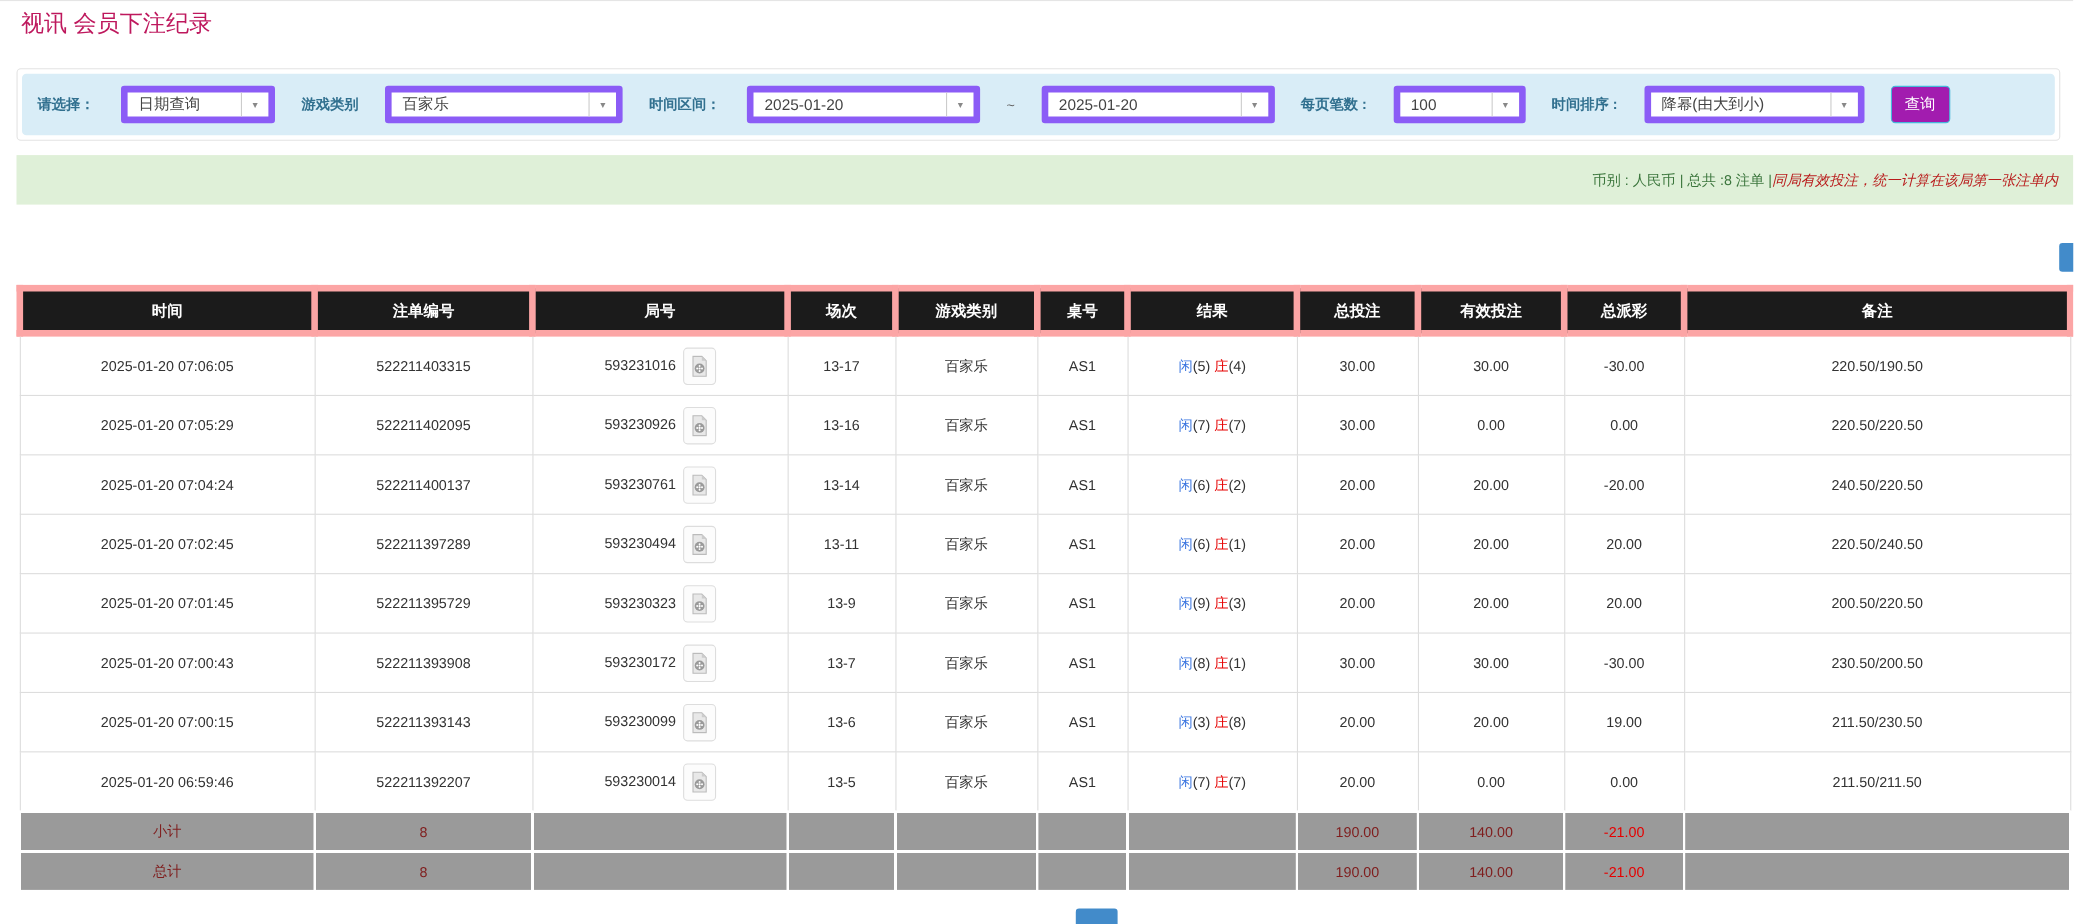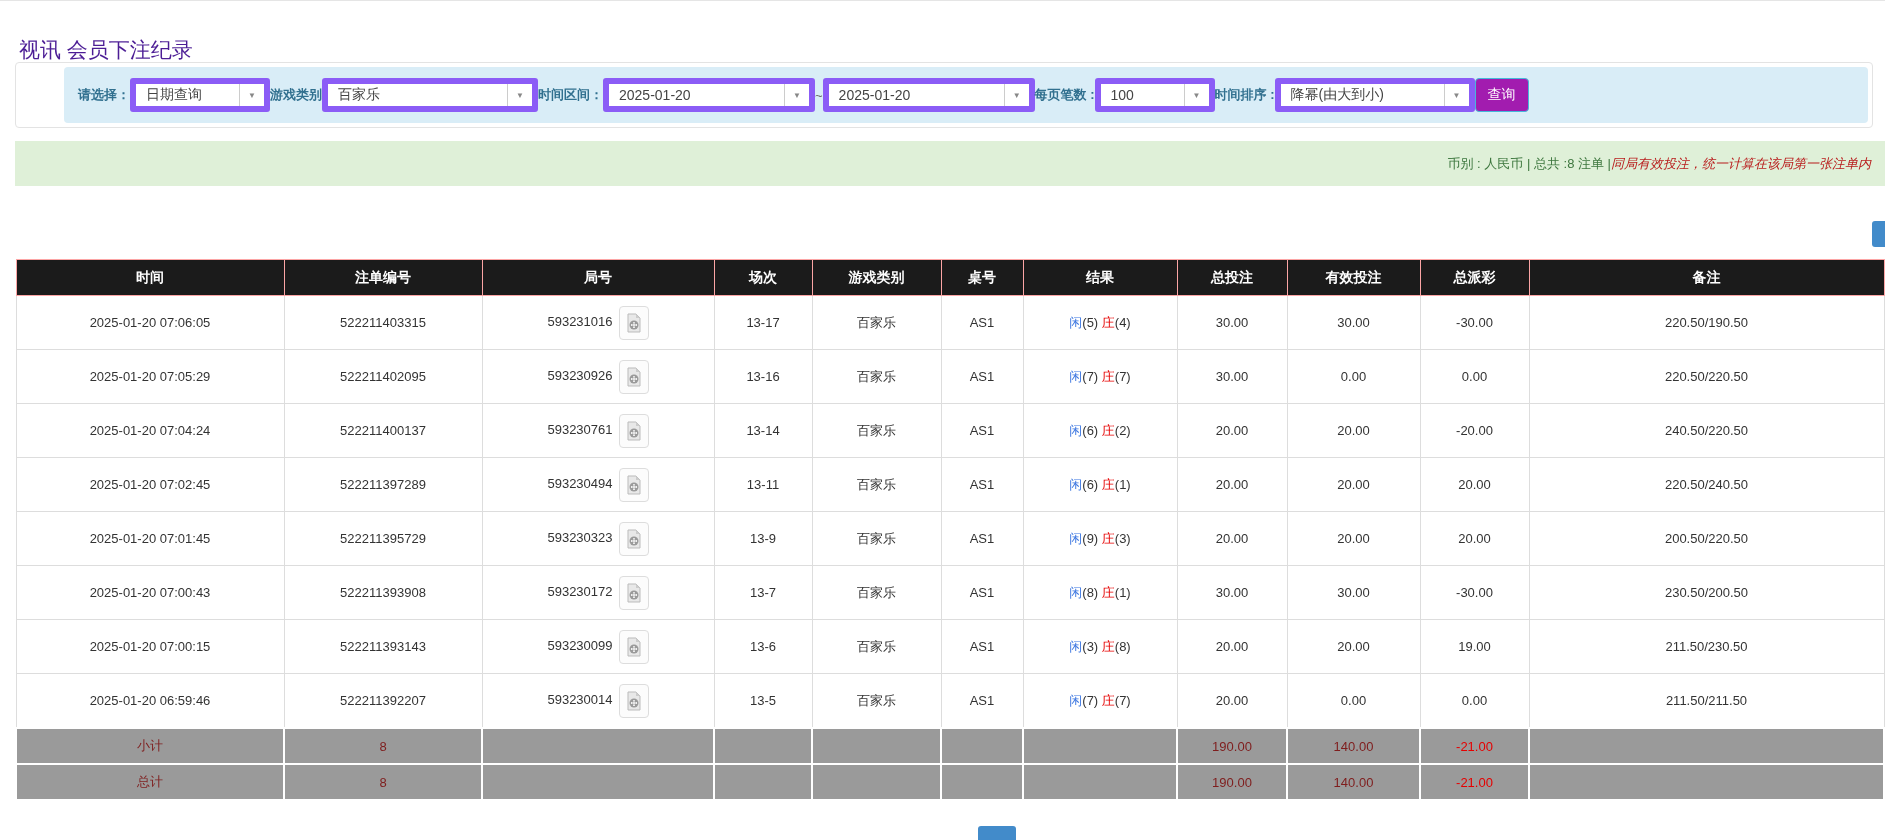--- a/index.html
+++ b/index.html
@@ -1,27 +1,27 @@
 <!DOCTYPE html>
 <html><head>
 <meta charset="utf-8">
 <style>
   html,body{margin:0;padding:0;background:#fff;}
   .page{position:relative;width:1885px;height:840px;overflow:hidden;background:#fff;
         font-family:"Liberation Sans","DejaVu Sans",sans-serif;color:#333;}
   .topline{position:absolute;top:0;left:0;width:100%;height:1px;background:#e5e5e5;}
 
   
-  .page-title{position:absolute;left:15px;top:32px;margin:4px;font-size:21px;font-weight:400;color:#4c1d95;}
+  .page-title{position:absolute;left:15px;top:3px;margin:4px;font-size:21px;font-weight:400;color:#be185d;}
 
   
   .filter-panel{position:absolute;left:15px;top:62px;width:1858px;height:66px;box-sizing:border-box;
                 background:#fff;border:1px solid #e3e3e3;border-radius:4px;padding:4px;}
   .filter-bar{height:56px;background:#d9edf7;border-radius:4px;display:flex;align-items:center;
-              padding:0 14px;gap:0;box-sizing:border-box;white-space:nowrap;margin-left:44px;}
+              padding:0 14px;gap:24px;box-sizing:border-box;white-space:nowrap;}
   .flabel{color:#31708f;font-weight:bold;font-size:13px;flex:0 0 auto;}
   .select{height:34px;background:#fff;border:6px solid #8b5cf6;border-radius:3px;display:flex;
           align-items:center;box-sizing:border-box;cursor:pointer;flex:0 0 auto;}
   .select .val{padding:0 10px;font-size:14px;color:#444;flex:1;overflow:hidden;}
   .select .arrow{width:24px;align-self:stretch;border-left:1px solid #ccc;display:flex;
                  align-items:center;justify-content:center;color:#888;font-size:8px;}
   .w140{width:140px}.w216{width:216px}.w190{width:212px}.w120{width:120px}.w200{width:200px}
   .tilde{color:#666;font-size:13px;}
   .btn-search{height:34px;min-width:48px;padding:0 12px;background:#a21caf;border:1px solid #46b8da;
               color:#fff;border-radius:4px;font-size:14px;cursor:pointer;}
@@ -31,21 +31,21 @@
                display:flex;align-items:center;justify-content:flex-end;padding:0 14px;box-sizing:border-box;}
   .summary-left{color:#3c763d;font-size:13px;}
   .summary-right{color:#b91c1c;font-size:13px;font-style:italic;}
 
   
   .partial-btn{position:absolute;left:1872px;top:221px;width:40px;height:26px;background:#428bca;border-radius:3px;}
 
   
   .data-table{position:absolute;left:15px;top:259px;width:1870px;border-collapse:collapse;
               table-layout:fixed;font-size:13px;}
-  .data-table th{background:#1b1b1b;color:#fff;font-weight:bold;height:35px;border:1px solid #fca5a5;
+  .data-table th{background:#1b1b1b;color:#fff;font-weight:bold;height:35px;border:6px solid #fca5a5;
                  font-size:14px;text-align:center;padding:0;}
   .data-table td{height:53px;text-align:center;border:1px solid #ddd;color:#333;background:#fff;
                  padding:0 4px;overflow:hidden;}
   .c-blue{color:#3a75e0;}
   .c-red{color:#e60000;}
   .result-p{color:#3a75e0;}
   .result-b{color:#e60000;}
   .video-icon{display:inline-flex;width:28px;height:32px;border:1px solid #ddd;border-radius:4px;
               background:#fcfcfc;align-items:center;justify-content:center;margin-left:6px;
               vertical-align:middle;cursor:pointer;}

